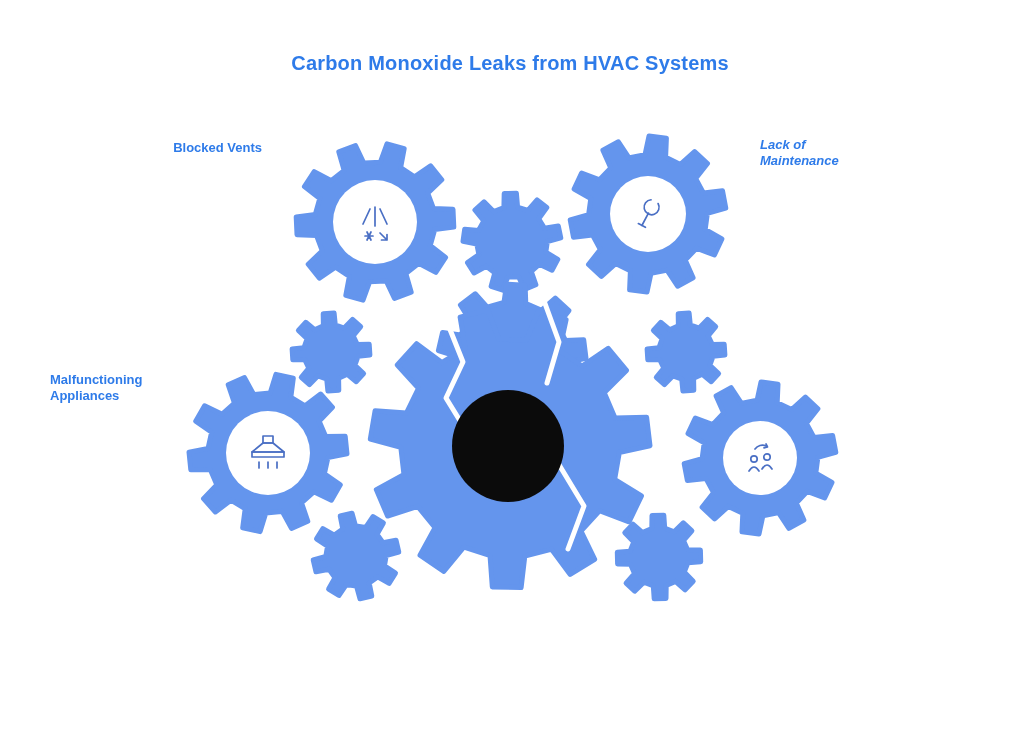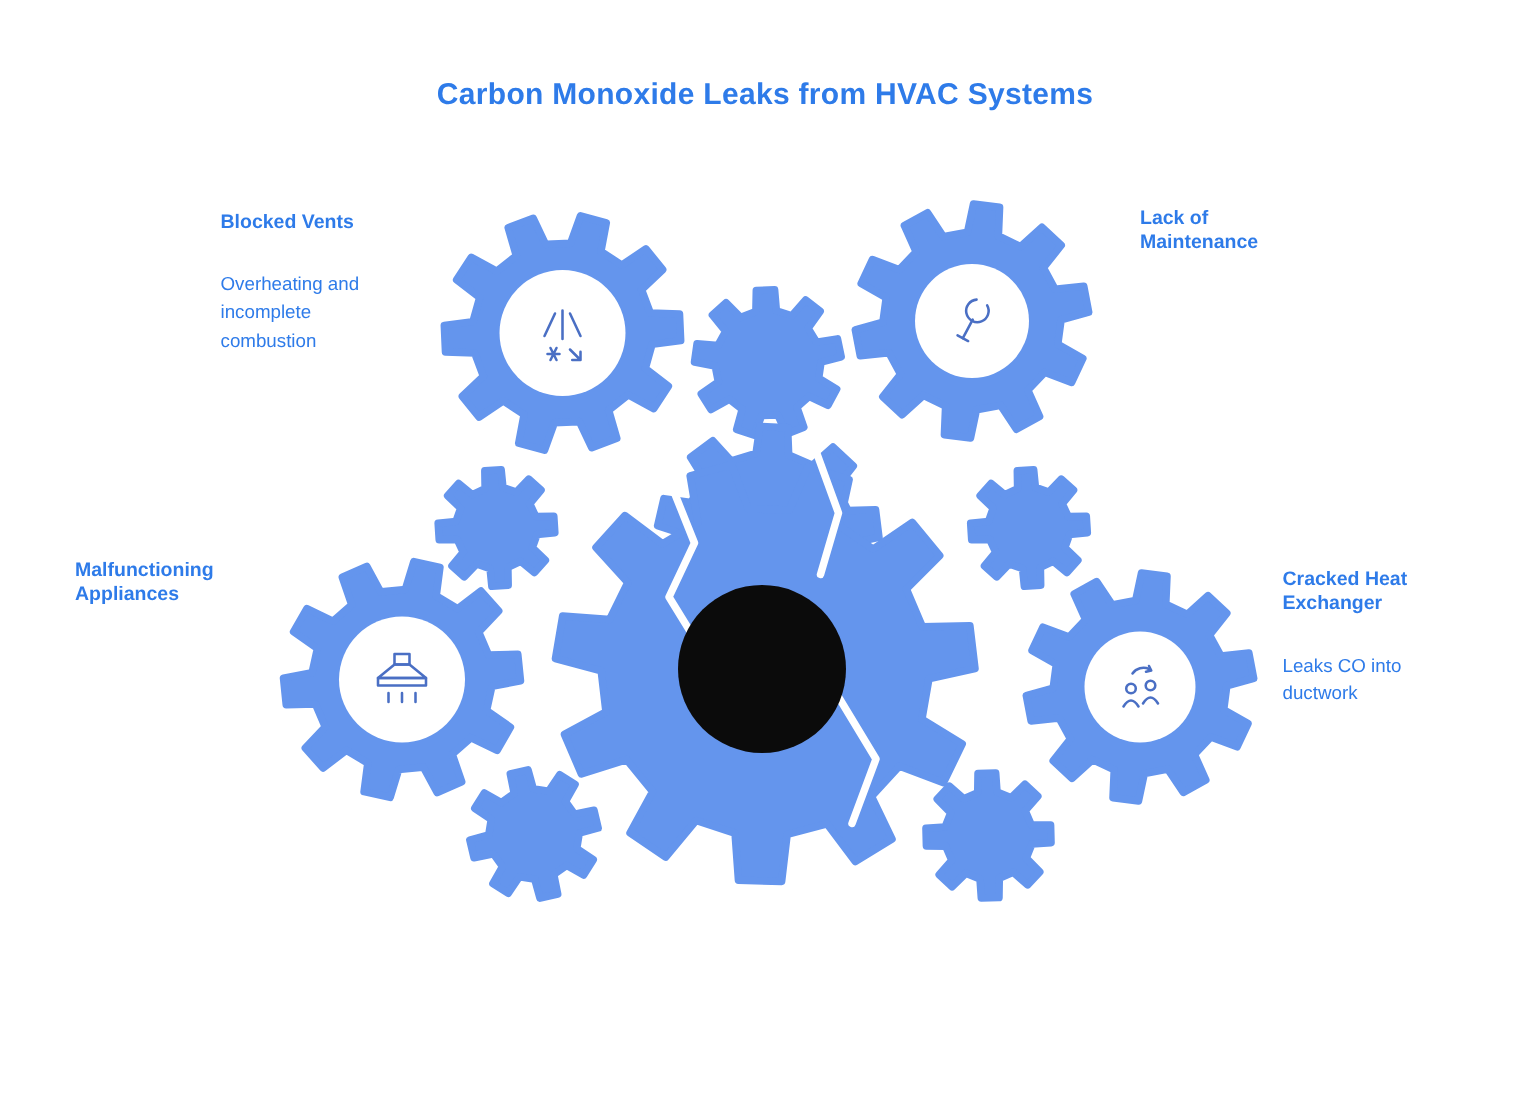--- a/index.html
+++ b/index.html
@@ -12,23 +12,23 @@
     position:absolute; top:52px; left:0; width:100%;
     text-align:center; font-size:20px; font-weight:bold;
     color:var(--accent); letter-spacing:0.2px;
   }
   svg { position:absolute; top:0; left:0; }
   .gear { fill:var(--gear); stroke:var(--gear); stroke-width:5; stroke-linejoin:round; }
   .crack { fill:none; stroke:#ffffff; stroke-width:5; stroke-linecap:round; stroke-linejoin:round; }
   .ic { stroke:var(--icon); stroke-width:1.7; fill:none; stroke-linecap:round; stroke-linejoin:round; }
   .label { position:absolute; color:var(--accent); font-size:12.5px; line-height:1.5; }
   .label .h { font-weight:bold; font-size:13px; line-height:1.25; margin-bottom:24px; }
-  .tl { left:147px; top:140px; width:115px; text-align:left; }
+  .tl { left:147px; top:140px; width:115px; text-align:right; }
   .tr { left:760px; top:137px; width:140px; text-align:left; }
-  .tr .h { max-width:95px; }
+  .tr .h { max-width:95px;font-style:italic; }
   .bl { left:50px;  top:372px; width:116px; text-align:left; }
   .br { left:855px; top:378px; width:95px;  text-align:left; }
 </style>
 </head>
 <body>
 
 <div class="stage">
 
   <div class="title">Carbon Monoxide Leaks from HVAC Systems</div>
 
@@ -92,29 +92,24 @@
         <circle cx="7" cy="-1" r="3.2"></circle>
         <path d="M 2,11 q 5,-8 10,0"></path>
         <path d="M -5,-9 a 9 9 0 0 1 11,-3"></path>
         <path d="M 6,-14 l 1.5,3 l -3.5,0.8"></path>
       </g>
     </g>
   </svg>
 
   <div class="label tl">
     <div class="h">Blocked Vents</div>
-    <div class="d">Overheating and incomplete combustion</div>
   </div>
 
   <div class="label tr">
     <div class="h">Lack of Maintenance</div>
   </div>
 
   <div class="label bl">
     <div class="h">Malfunctioning Appliances</div>
   </div>
 
-  <div class="label br">
-    <div class="h">Cracked Heat Exchanger</div>
-    <div class="d">Leaks CO into ductwork</div>
-  </div>
 
 </div>
 
 </body></html>

